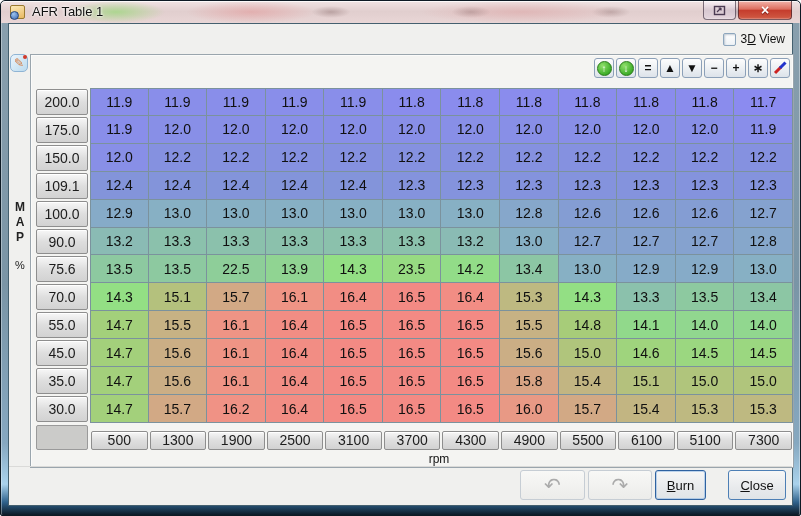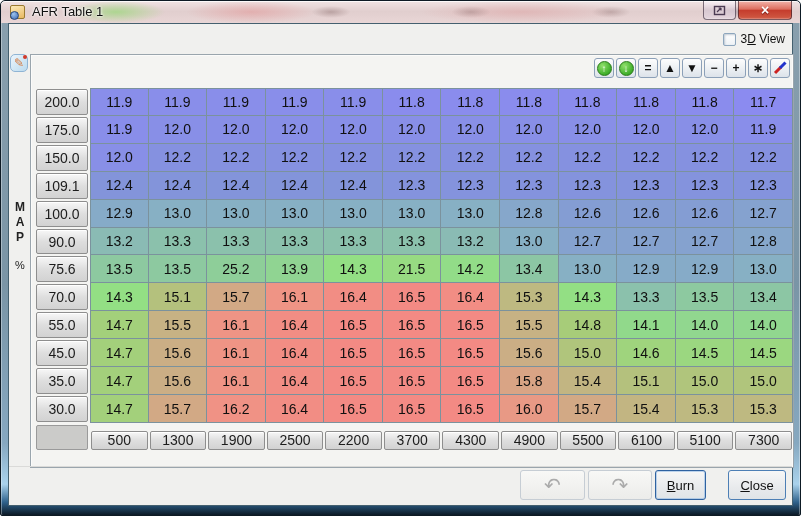--- a/index.html
+++ b/index.html
@@ -253,24 +253,24 @@
           <div class="cell" style="background: rgb(139, 193, 172);">13.3</div>
           <div class="cell" style="background: rgb(138, 187, 180);">13.2</div>
           <div class="cell" style="background: rgb(135, 176, 196);">13.0</div>
           <div class="cell" style="background: rgb(133, 162, 207);">12.7</div>
           <div class="cell" style="background: rgb(133, 162, 207);">12.7</div>
           <div class="cell" style="background: rgb(133, 162, 207);">12.7</div>
           <div class="cell" style="background: rgb(134, 167, 203);">12.8</div>
           <div class="hbtn rowhdr">75.6</div>
           <div class="cell fc" style="background: rgb(141, 201, 160);">13.5</div>
           <div class="cell" style="background: rgb(141, 201, 160);">13.5</div>
-          <div class="cell" style="background: rgb(142, 206, 153);">25.2</div>
+          <div class="cell" style="background: rgb(142, 206, 153);">22.5</div>
           <div class="cell" style="background: rgb(144, 212, 146);">13.9</div>
           <div class="cell" style="background: rgb(147, 223, 132);">14.3</div>
-          <div class="cell" style="background: rgb(151, 219, 130);">21.5</div>
+          <div class="cell" style="background: rgb(151, 219, 130);">23.5</div>
           <div class="cell" style="background: rgb(146, 220, 136);">14.2</div>
           <div class="cell" style="background: rgb(140, 198, 164);">13.4</div>
           <div class="cell" style="background: rgb(135, 176, 196);">13.0</div>
           <div class="cell" style="background: rgb(134, 171, 200);">12.9</div>
           <div class="cell" style="background: rgb(134, 171, 200);">12.9</div>
           <div class="cell" style="background: rgb(135, 176, 196);">13.0</div>
           <div class="hbtn rowhdr">70.0</div>
           <div class="cell fc" style="background: rgb(147, 223, 132);">14.3</div>
           <div class="cell" style="background: rgb(180, 193, 125);">15.1</div>
           <div class="cell" style="background: rgb(210, 169, 133);">15.7</div>
@@ -333,29 +333,30 @@
           <div class="cell" style="background: rgb(232, 153, 133);">16.0</div>
           <div class="cell" style="background: rgb(210, 169, 133);">15.7</div>
           <div class="cell" style="background: rgb(194, 181, 130);">15.4</div>
           <div class="cell" style="background: rgb(190, 185, 129);">15.3</div>
           <div class="cell" style="background: rgb(190, 185, 129);">15.3</div>
           <div class="corner"></div>
           <div class="hbtn colhdr">500</div>
           <div class="hbtn colhdr">1300</div>
           <div class="hbtn colhdr">1900</div>
           <div class="hbtn colhdr">2500</div>
-          <div class="hbtn colhdr">2200</div>
+          <div class="hbtn colhdr">3100</div>
           <div class="hbtn colhdr">3700</div>
           <div class="hbtn colhdr">4300</div>
           <div class="hbtn colhdr">4900</div>
           <div class="hbtn colhdr">5500</div>
           <div class="hbtn colhdr">6100</div>
           <div class="hbtn colhdr">5100</div>
           <div class="hbtn colhdr">7300</div>
         </div>
+      <div class="rpm">rpm</div>
     </div>
 
     <div class="footer">
       <button class="fb undo">
         <span class="arrow">↶</span>
       </button>
       <button class="fb redo">
         <span class="arrow">↷</span>
       </button>
       <button class="fb burn">

